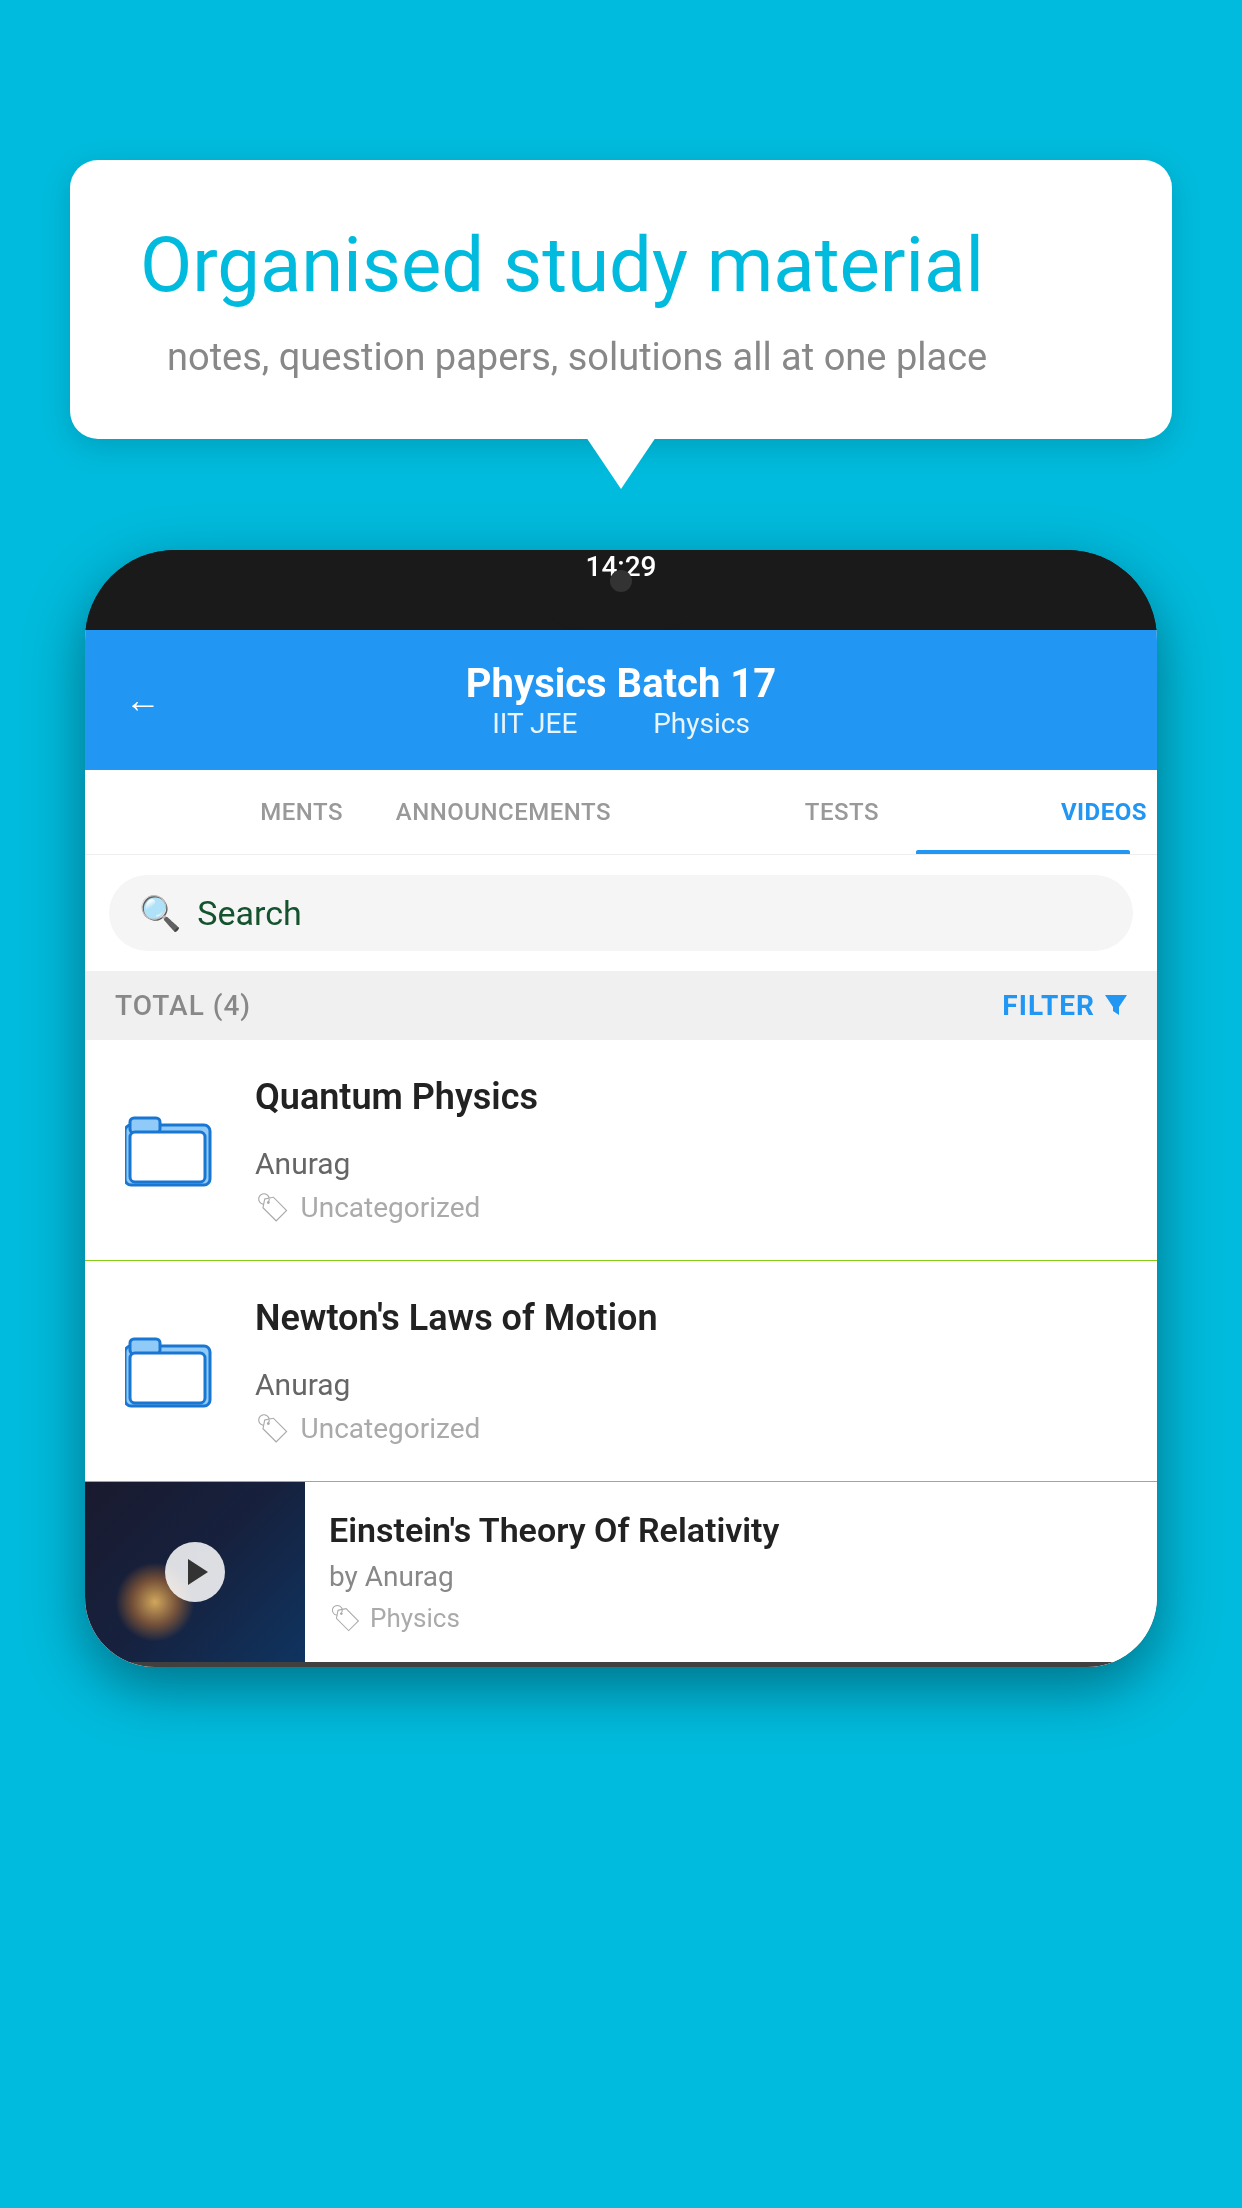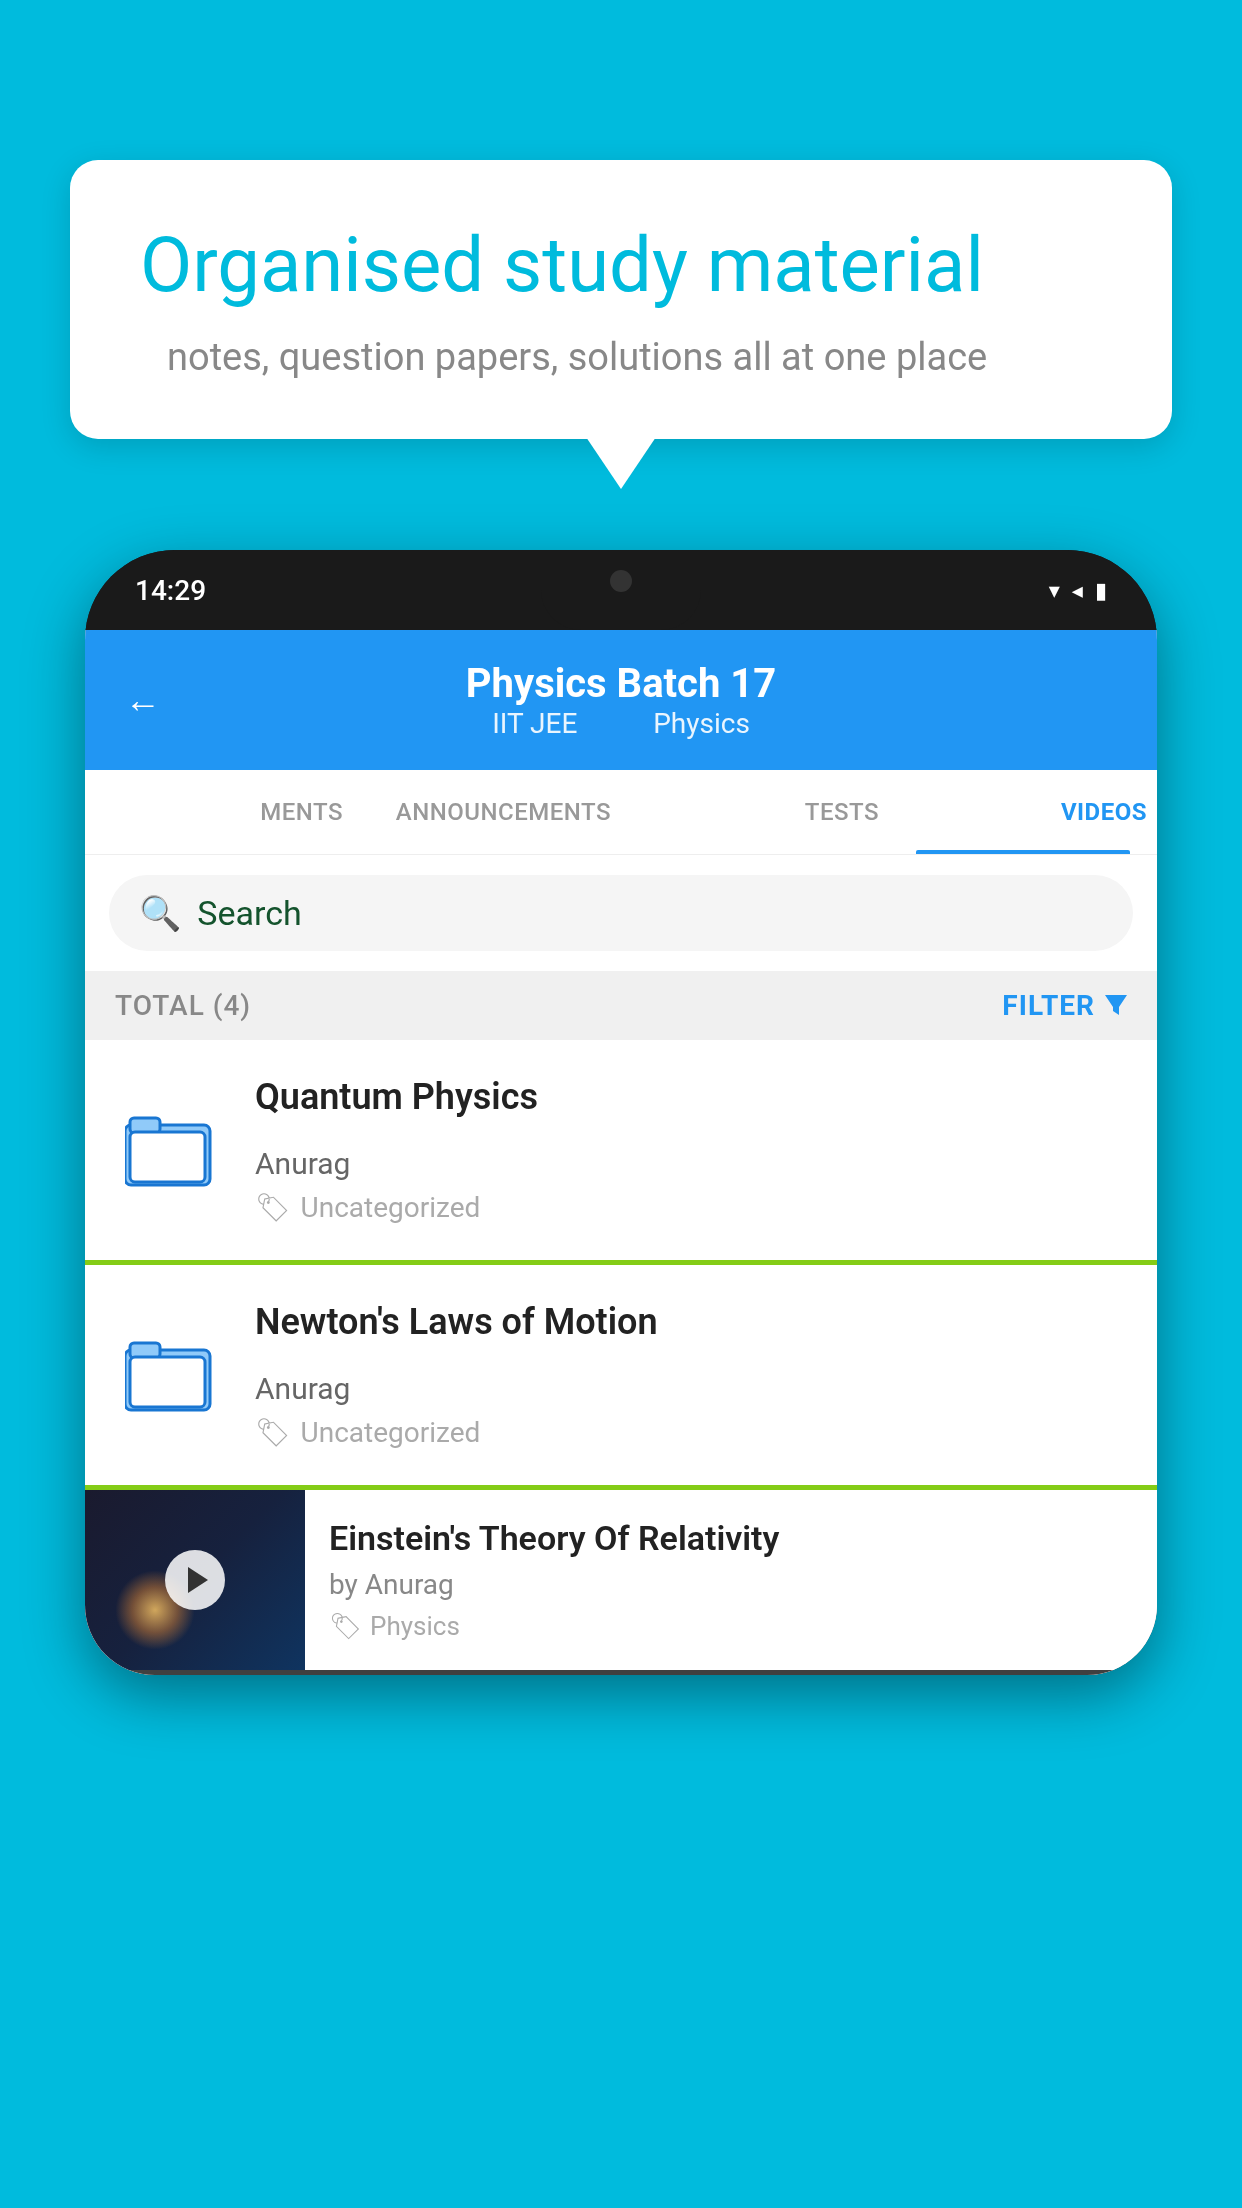--- a/index.html
+++ b/index.html
@@ -79,20 +79,21 @@
     
     .phone-top-bar {
       background: #1a1a1a;
       height: 80px;
       display: flex;
       align-items: center;
       justify-content: space-between;
       padding: 0 50px;
       position: relative;
       z-index: 10;
+      flex-direction: column;
     }
 
     .phone-top-bar::after {
       content: '';
       position: absolute;
       bottom: 0;
       left: 50%;
       transform: translateX(-50%);
       width: 160px;
       height: 50px;
@@ -263,21 +264,21 @@
 
     
     .video-list {
       background: white;
     }
 
     .video-item {
       display: flex;
       align-items: center;
       padding: 36px 30px;
-      border-bottom: 5px solid #84cc16;
+      border-bottom: 1px solid #84cc16;
       gap: 30px;
     }
 
     .video-thumb {
       width: 110px;
       height: 90px;
       flex-shrink: 0;
       display: flex;
       align-items: center;
       justify-content: center;

